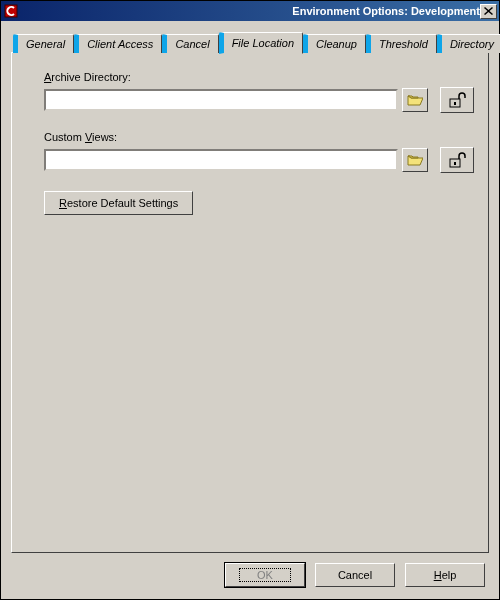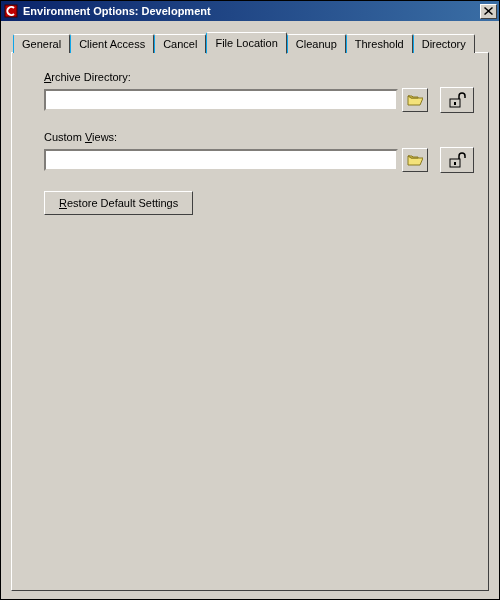--- a/index.html
+++ b/index.html
@@ -15,20 +15,21 @@
     border: 1px solid #000;
     display: flex; flex-direction: column;
     position: relative;
   }
   .titlebar {
     height: 20px;
     background: linear-gradient(to right, #0a246a, #3a6ea5);
     color: #fff;
     display: flex; align-items: center;
     padding: 0 2px 0 2px;
+    text-align: right;
   }
   .titlebar .app-icon {
     width: 16px; height: 16px;
     display: flex; align-items: center; justify-content: center;
     margin-right: 4px;
   }
   .titlebar .title-text {
     font-weight: bold;
     flex: 1;
     white-space: nowrap;
@@ -63,29 +64,30 @@
     align-items: flex-end;
     padding-left: 2px;
     height: 21px;
     position: relative;
     z-index: 2;
   }
   .tab {
     padding: 3px 8px 3px 8px;
     background: #d4d0c8;
     border-top: 1px solid #fff;
-    border-left: 1px solid #0ea5e9;
+    border-left: 5px solid #0ea5e9;
     border-right: 1px solid #404040;
     border-bottom: none;
     margin-right: 0px;
     position: relative;
     top: 1px;
     cursor: default;
     white-space: nowrap;
     border-radius: 2px 2px 0 0;
+    font-style: italic;
   }
   .tab.active {
     padding-top: 4px;
     padding-bottom: 4px;
     top: 1px;
     z-index: 3;
     border-bottom: 1px solid #d4d0c8;
     margin-bottom: -1px;
     margin-top: 38px;
   }
@@ -244,15 +246,28 @@
           <button class="btn">
             <span></span>
               <span class="mn">R</span>
               <span>estore Default Settings</span>
           </button>
         </div>
 
       </div>
     </div>
 
+    <div class="button-bar">
+      <button class="btn default-btn disabled">
+        <span class="dotted">OK</span>
+      </button>
+      <button class="btn">
+        <span>Cancel</span>
+      </button>
+      <button class="btn">
+        <span></span>
+          <span class="mn">H</span>
+          <span>elp</span>
+      </button>
+    </div>
 
   </div>
 </div>
 
 </body></html>

